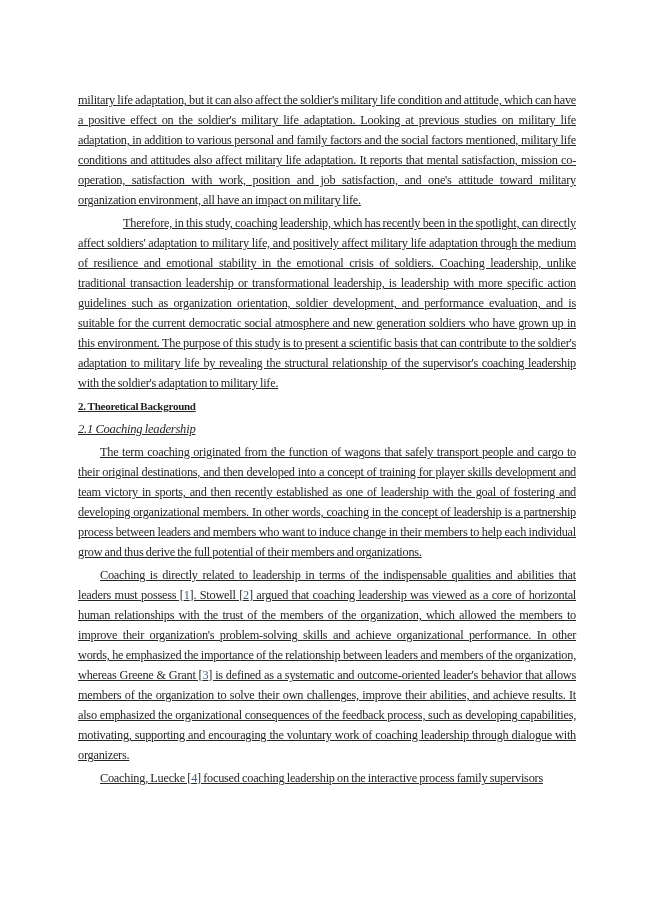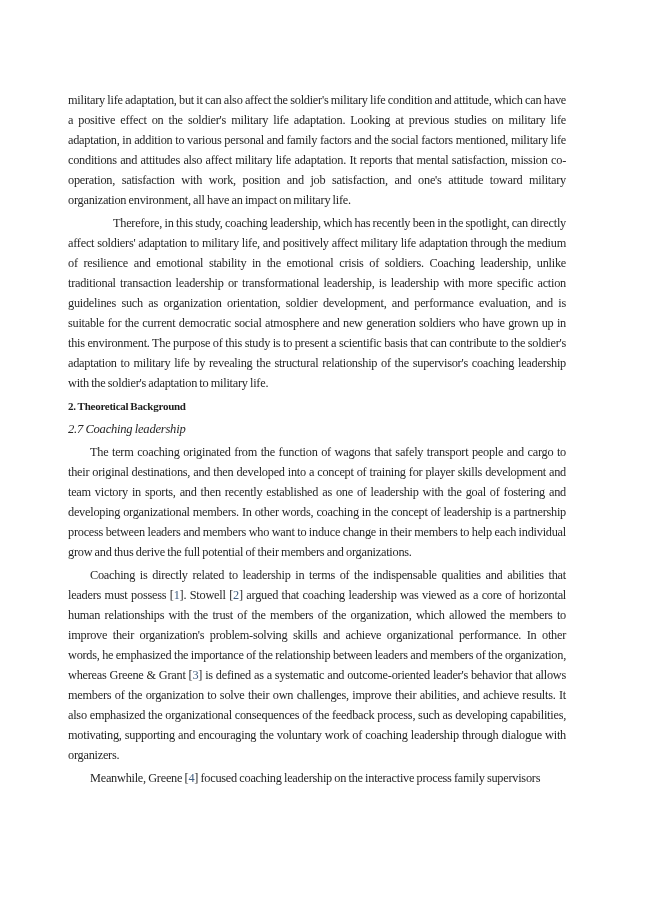--- a/index.html
+++ b/index.html
@@ -10,29 +10,30 @@
   .page {
     position: relative;
     width: 652px;
     height: 922px;
     background: #ffffff;
     overflow: hidden;
     font-family: "Liberation Serif", "DejaVu Serif", serif;
   }
   .content {
     position: absolute;
-    left: 68px;
+    left: 78px;
     top: 90px;
     width: 498px;
     font-size: 12.3px;
     line-height: 20px;
     letter-spacing: -0.25px;
     word-spacing: -0.5px;
     color: #262626;
     text-align: justify;
+    text-decoration: underline;
   }
   .content p {
     margin: 0;
   }
   .content p + p {
     margin-top: 3px;
   }
   .para.indent-large { text-indent: 45px; }
   .para.indent-normal { text-indent: 22px; }
   .para.indent-none { text-indent: 0; }
@@ -56,18 +57,18 @@
   }
 </style>
 </head>
 <body>
 
 <div class="page">
   <div class="content" id="content">
       <p class="para indent-none"><span>military life adaptation, but it can also affect the soldier's military life condition and attitude, which can have a positive effect on the soldier's military life adaptation. Looking at previous studies on military life adaptation, in addition to various personal and family factors and the social factors mentioned, military life conditions and attitudes also affect military life adaptation. It reports that mental satisfaction, mission co-operation, satisfaction with work, position and job satisfaction, and one's attitude toward military organization environment, all have an impact on military life.</span></p>
       <p class="para indent-large"><span>Therefore, in this study, coaching leadership, which has recently been in the spotlight, can directly affect soldiers' adaptation to military life, and positively affect military life adaptation through the medium of resilience and emotional stability in the emotional crisis of soldiers. Coaching leadership, unlike traditional transaction leadership or transformational leadership, is leadership with more specific action guidelines such as organization orientation, soldier development, and performance evaluation, and is suitable for the current democratic social atmosphere and new generation soldiers who have grown up in this environment. The purpose of this study is to present a scientific basis that can contribute to the soldier's adaptation to military life by revealing the structural relationship of the supervisor's coaching leadership with the soldier's adaptation to military life.</span></p>
       <p class="section-heading">2. Theoretical Background</p>
-      <p class="subsection-heading">2.7 Coaching leadership</p>
+      <p class="subsection-heading">2.1 Coaching leadership</p>
       <p class="para indent-normal"><span>The term coaching originated from the function of wagons that safely transport people and cargo to their original destinations, and then developed into a concept of training for player skills development and team victory in sports, and then recently established as one of leadership with the goal of fostering and developing organizational members. In other words, coaching in the concept of leadership is a partnership process between leaders and members who want to induce change in their members to help each individual grow and thus derive the full potential of their members and organizations.</span></p>
       <p class="para indent-normal"><span>Coaching is directly related to leadership in terms of the indispensable qualities and abilities that leaders must possess [</span><span class="citation-ref" style="color: rgb(62, 92, 126);">1</span><span>]. Stowell [</span><span class="citation-ref" style="color: rgb(62, 92, 126);">2</span><span>] argued that coaching leadership was viewed as a core of horizontal human relationships with the trust of the members of the organization, which allowed the members to improve their organization's problem-solving skills and achieve organizational performance. In other words, he emphasized the importance of the relationship between leaders and members of the organization, whereas Greene &amp; Grant [</span><span class="citation-ref" style="color: rgb(62, 92, 126);">3</span><span>] is defined as a systematic and outcome-oriented leader's behavior that allows members of the organization to solve their own challenges, improve their abilities, and achieve results. It also emphasized the organizational consequences of the feedback process, such as developing capabilities, motivating, supporting and encouraging the voluntary work of coaching leadership through dialogue with organizers.</span></p>
-      <p class="para indent-normal"><span>Meanwhile, Greene [</span><span class="citation-ref" style="color: rgb(62, 92, 126);">4</span><span>] focused coaching leadership on the interactive process family supervisors</span></p>
+      <p class="para indent-normal"><span>Coaching, Luecke [</span><span class="citation-ref" style="color: rgb(62, 92, 126);">4</span><span>] focused coaching leadership on the interactive process family supervisors</span></p>
     </div>
 </div>
 
 </body></html>

